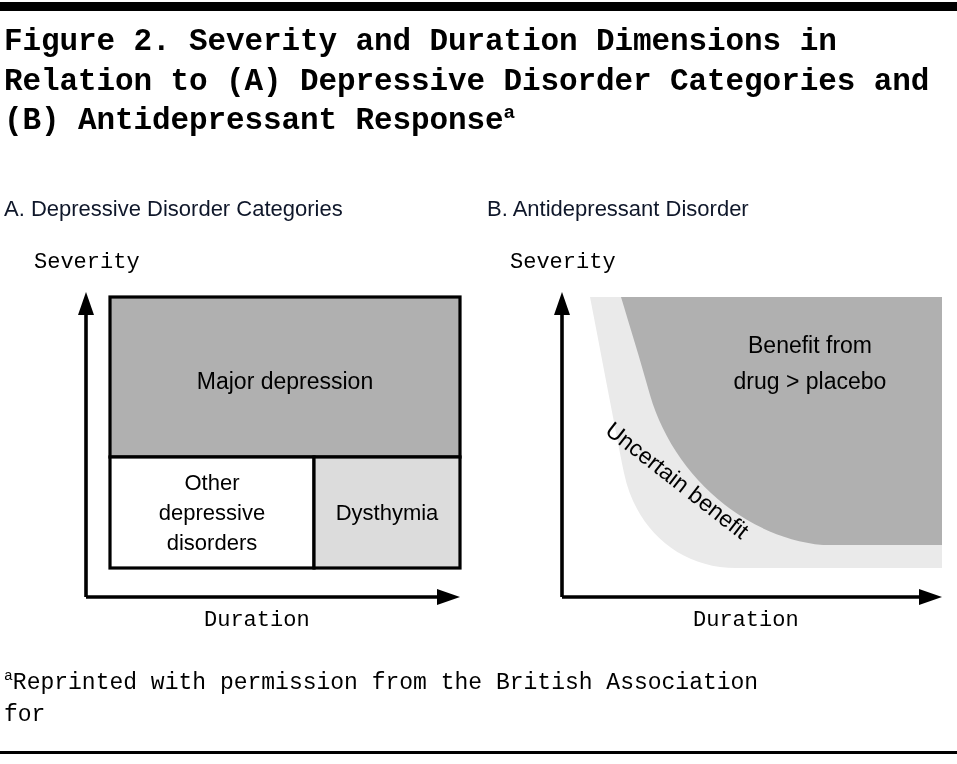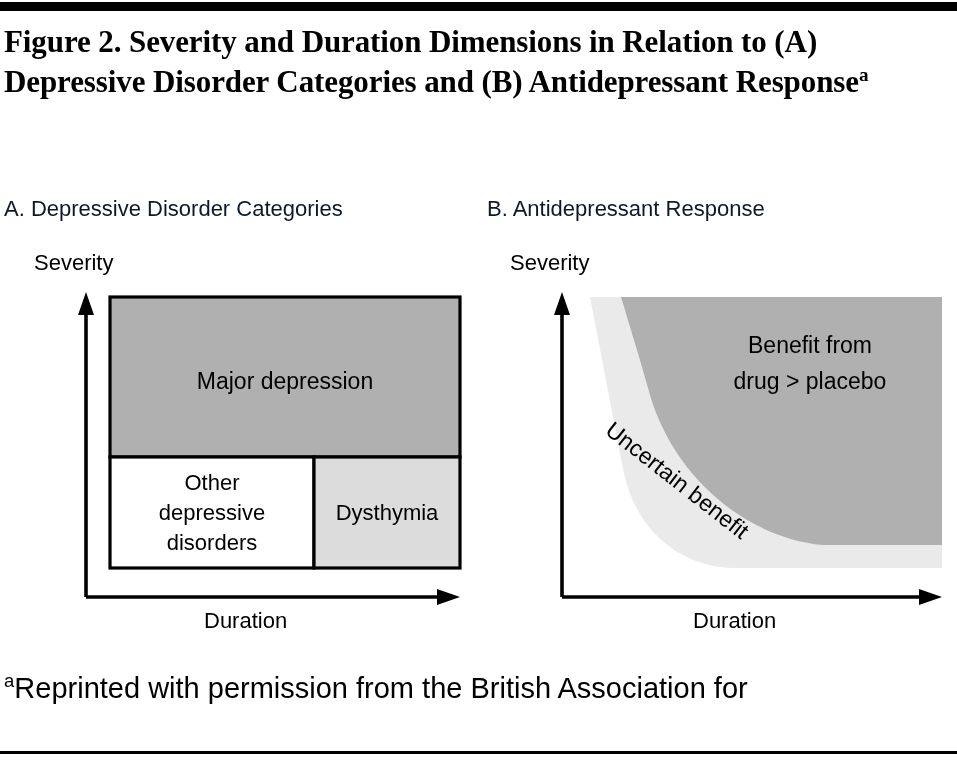--- a/index.html
+++ b/index.html
@@ -31,21 +31,21 @@
     width: 957px;
     height: 3px;
     background: #000000;
   }
 
   .fig-title {
     position: absolute;
     left: 4px;
     top: 22px;
     width: 930px;
-    font-family: Liberation Serif, serif;
+    font-family: Liberation Mono, monospace;
     font-size: 31px;
     font-weight: bold;
     line-height: 1.28;
     letter-spacing: -0.1px;
     color: #000000;
   }
   .fig-title sup {
     font-size: 0.62em;
     vertical-align: super;
     line-height: 0;
@@ -57,21 +57,21 @@
     font-size: 22px;
     font-weight: normal;
     color: #0f172a;
     white-space: nowrap;
   }
   #panel-a-label { left: 4px;  top: 196px; }
   #panel-b-label { left: 487px; top: 196px; }
 
   .axis-caption {
     position: absolute;
-    font-family: Liberation Sans, sans-serif;
+    font-family: Liberation Mono, monospace;
     font-size: 22px;
     color: #000000;
     white-space: nowrap;
   }
   #panel-a-y-caption { left: 34px;  top: 250px; }
   #panel-b-y-caption { left: 510px; top: 250px; }
   #panel-a-x-caption { left: 204px; top: 608px; }
   #panel-b-x-caption { left: 693px; top: 608px; }
 
   .panel-svg {
@@ -96,41 +96,41 @@
     font-family: "Liberation Sans", sans-serif;
     font-size: 23px;
     fill: #000000;
   }
 
   .footnote {
     position: absolute;
     left: 4px;
     top: 668px;
     width: 760px;
-    font-family: Liberation Sans, sans-serif;
-    font-size: 29px;
+    font-family: Liberation Mono, monospace;
+    font-size: 23px;
     line-height: 1.38;
     color: #000000;
   }
   .footnote sup {
     font-size: 0.64em;
     vertical-align: super;
     line-height: 0;
   }
   .footnote .ln2 { display: block; padding-left: 28px; }
 </style>
 </head>
 <body>
 
 <div class="rule-top"></div>
 
 <div class="fig-title"><span>Figure 2. Severity and Duration Dimensions in Relation to (A) Depressive Disorder Categories and (B) Antidepressant Response</span><sup>a</sup></div>
 
 <div class="panel-label" id="panel-a-label">A. Depressive Disorder Categories</div>
-<div class="panel-label" id="panel-b-label">B. Antidepressant Response</div>
+<div class="panel-label" id="panel-b-label">B. Antidepressant Disorder</div>
 
 <div class="axis-caption" id="panel-a-y-caption">Severity</div>
 <div class="axis-caption" id="panel-b-y-caption">Severity</div>
 <div class="axis-caption" id="panel-a-x-caption">Duration</div>
 <div class="axis-caption" id="panel-b-x-caption">Duration</div>
 
 <svg class="panel-svg" id="panel-a-svg" viewBox="0 0 420 320" width="420" height="320">
 
   <rect x="50" y="12" width="350" height="160" fill="#b0b0b0" stroke="#000000" stroke-width="3.2"></rect>
 

